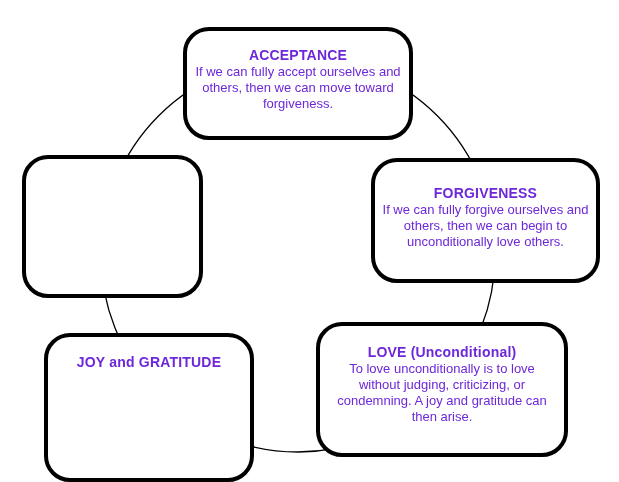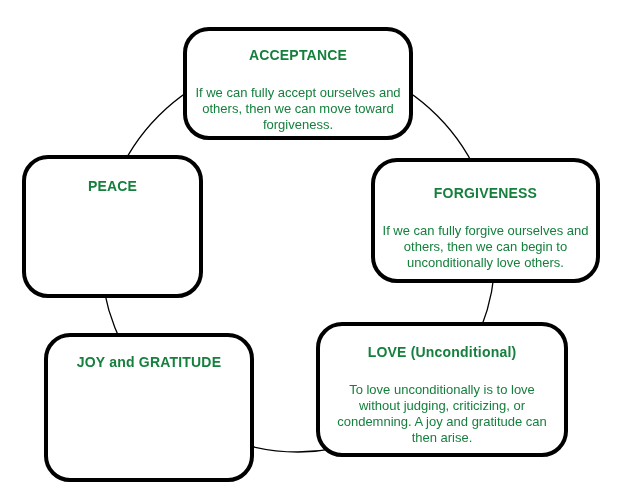--- a/index.html
+++ b/index.html
@@ -22,32 +22,32 @@
     z-index: 0;
   }
   .node {
     position: absolute;
     z-index: 1;
     box-sizing: border-box;
     background: #ffffff;
     border: 4px solid #000000;
     border-radius: 26px;
     text-align: center;
-    color: #15803d;
+    color: #6d28d9;
   }
   .node-title {
     font-size: 14px;
     font-weight: bold;
     line-height: 18px;
     letter-spacing: 0.2px;
   }
   .node-body {
     font-size: 13px;
     line-height: 16px;
-    margin-top: 21px;
+    margin-top: 0;
   }
   .n-acceptance  { left: 183px; top: 27px;  width: 230px; height: 113px; padding: 15px 7px 0 7px; }
   .n-peace       { left: 22px;  top: 155px; width: 181px; height: 143px; padding: 18px 6px 0 6px; }
   .n-forgiveness { left: 371px; top: 158px; width: 229px; height: 125px; padding: 22px 4px 0 4px; }
   .n-joy         { left: 44px;  top: 333px; width: 210px; height: 149px; padding: 16px 6px 16px 6px; }
   .n-love        { left: 316px; top: 322px; width: 252px; height: 135px; padding: 17px 7px 0 7px; }
 </style>
 </head>
 <body>
 
@@ -70,16 +70,15 @@
   <div class="node n-love">
     <div class="node-title">LOVE (Unconditional)</div>
     <div class="node-body">To love unconditionally is to love without judging, criticizing, or condemning. A joy and gratitude can then arise.</div>
   </div>
 
   <div class="node n-joy">
     <div class="node-title">JOY and GRATITUDE</div>
   </div>
 
   <div class="node n-peace">
-    <div class="node-title">PEACE</div>
   </div>
 
 </div>
 
 </body></html>

